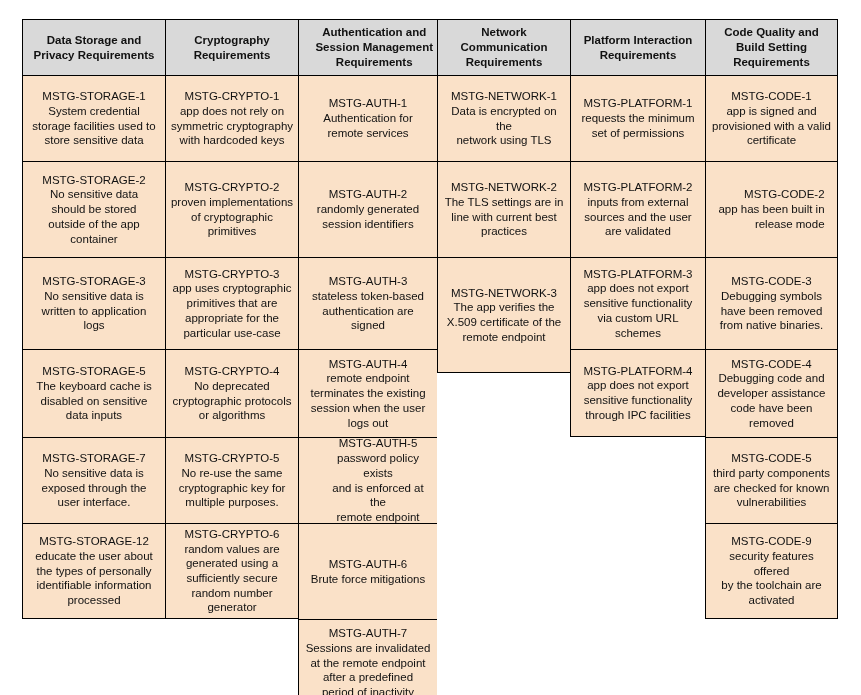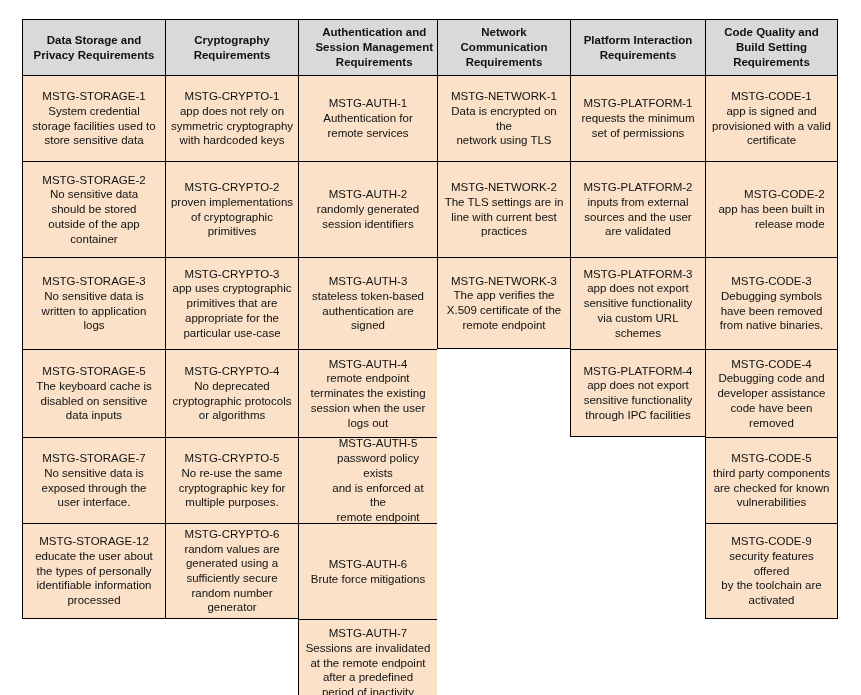--- a/index.html
+++ b/index.html
@@ -209,21 +209,21 @@
         <span class="cell-text">MSTG-NETWORK-1
 Data is encrypted on the
 network using TLS</span>
       </div>
       <div class="cell" style="height: 96px;">
         <span class="cell-text">MSTG-NETWORK-2
 The TLS settings are in
 line with current best
 practices</span>
       </div>
-      <div class="cell" style="height: 92px; align-items: center;">
+      <div class="cell" style="height: 116px; align-items: center;">
         <span class="cell-text">MSTG-NETWORK-3
 The app verifies the
 X.509 certificate of the
 remote endpoint</span>
       </div>
     </div>
     <div class="col col-4">
       <div class="cell header" style="height: 56px;">
         <span class="cell-text">Platform Interaction
 Requirements</span>

